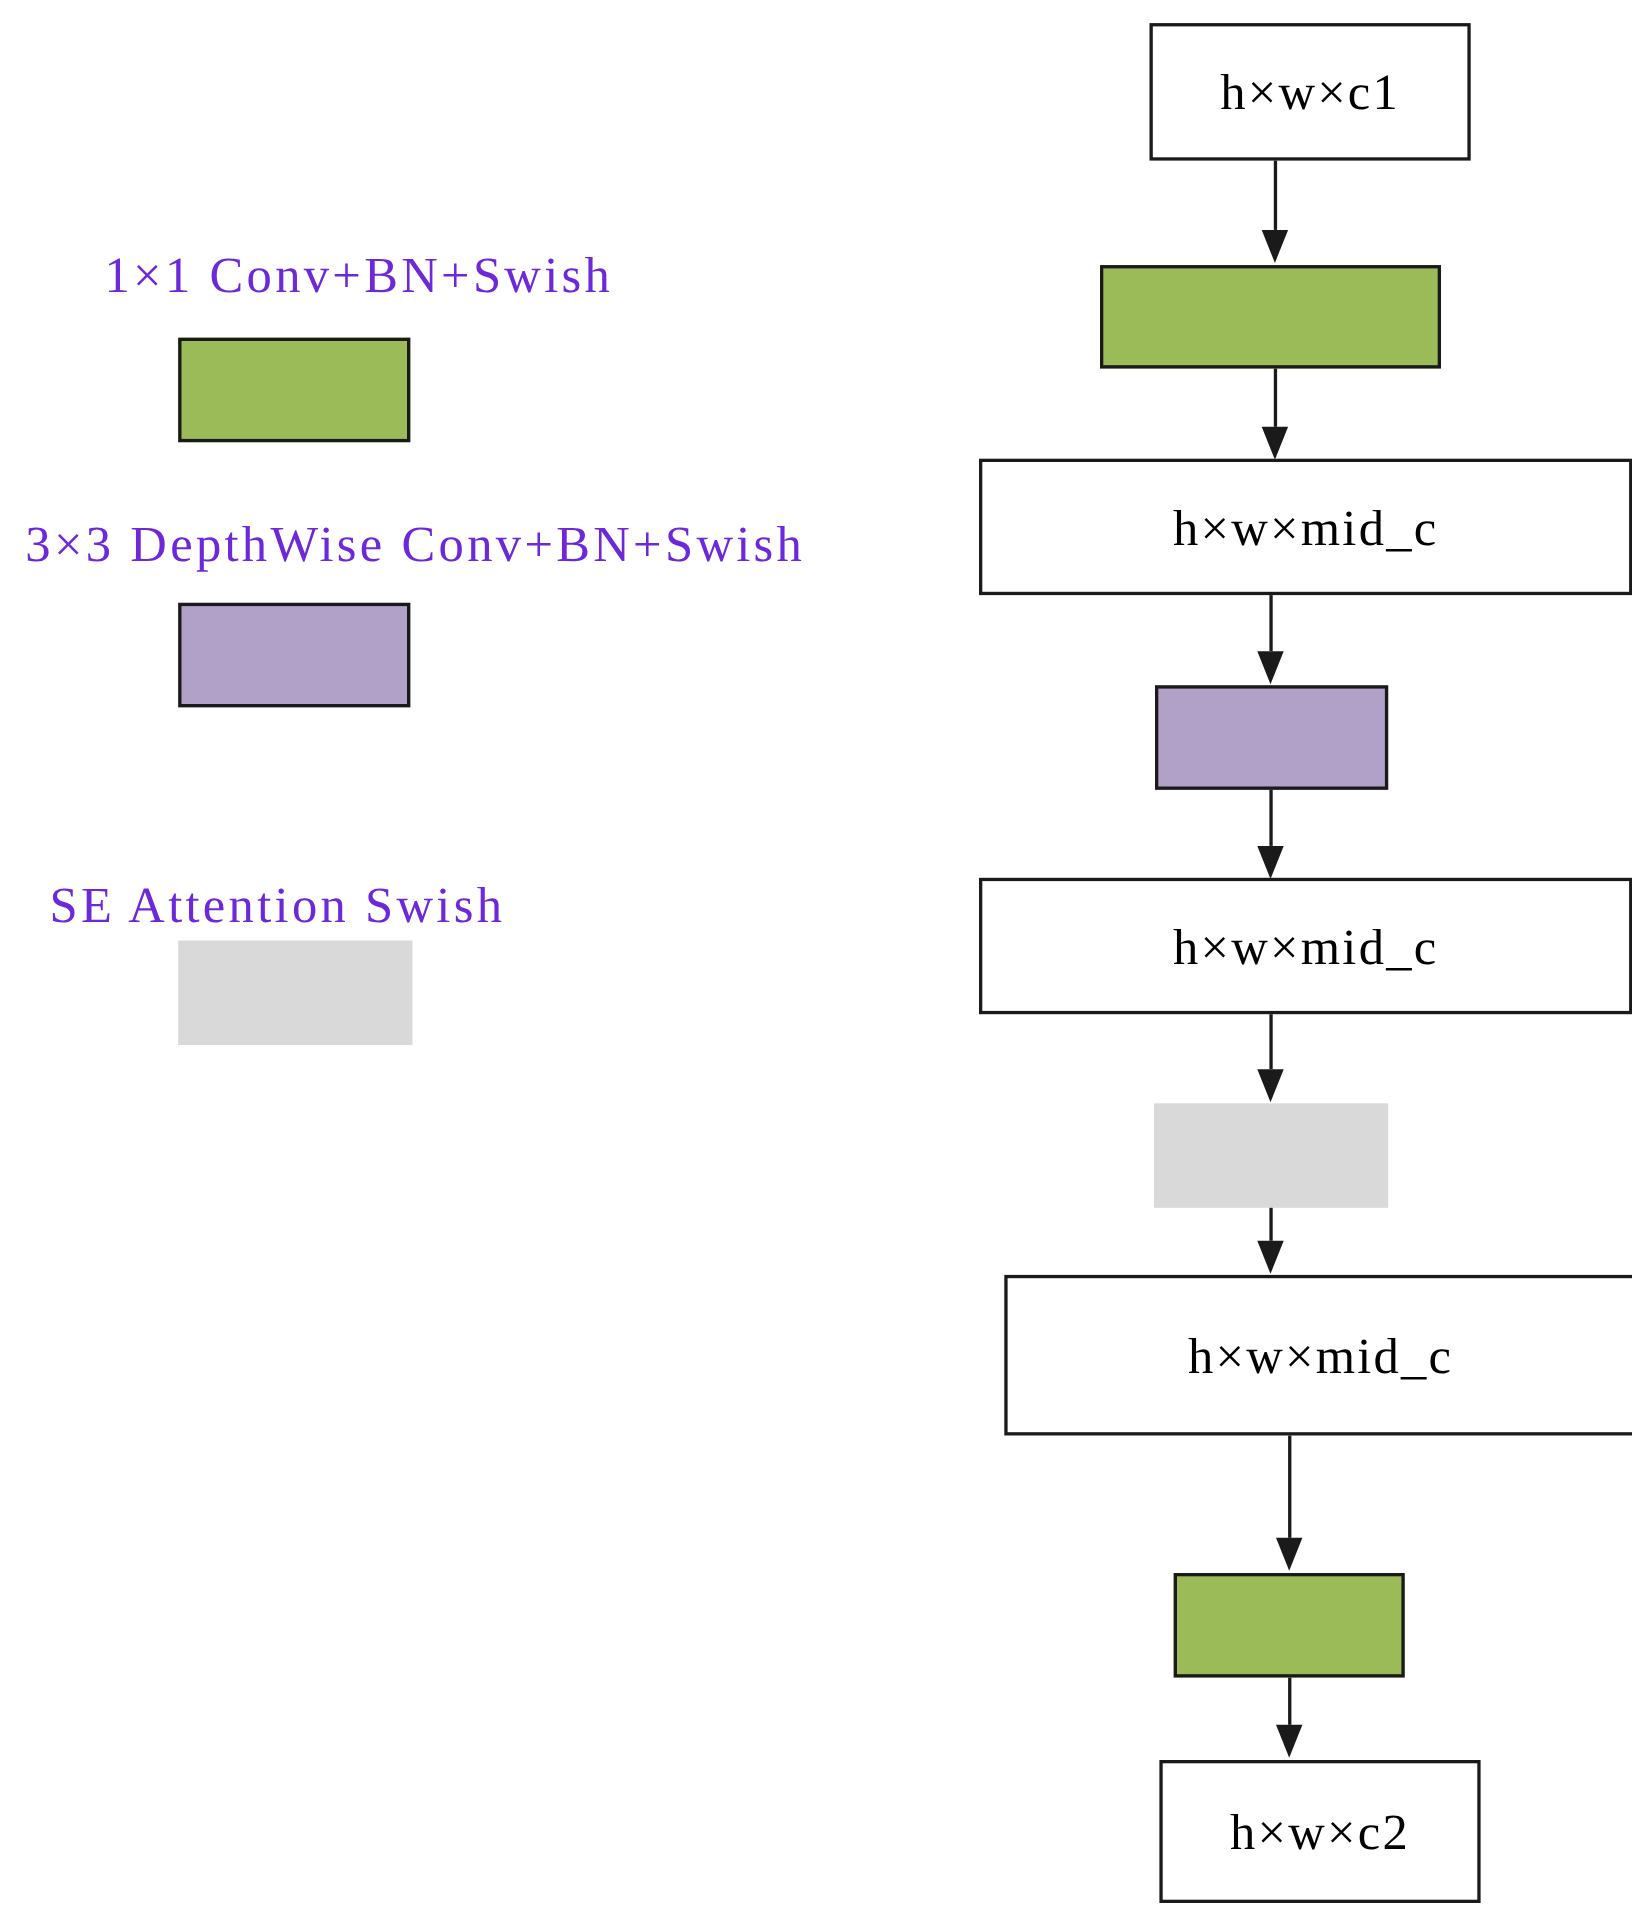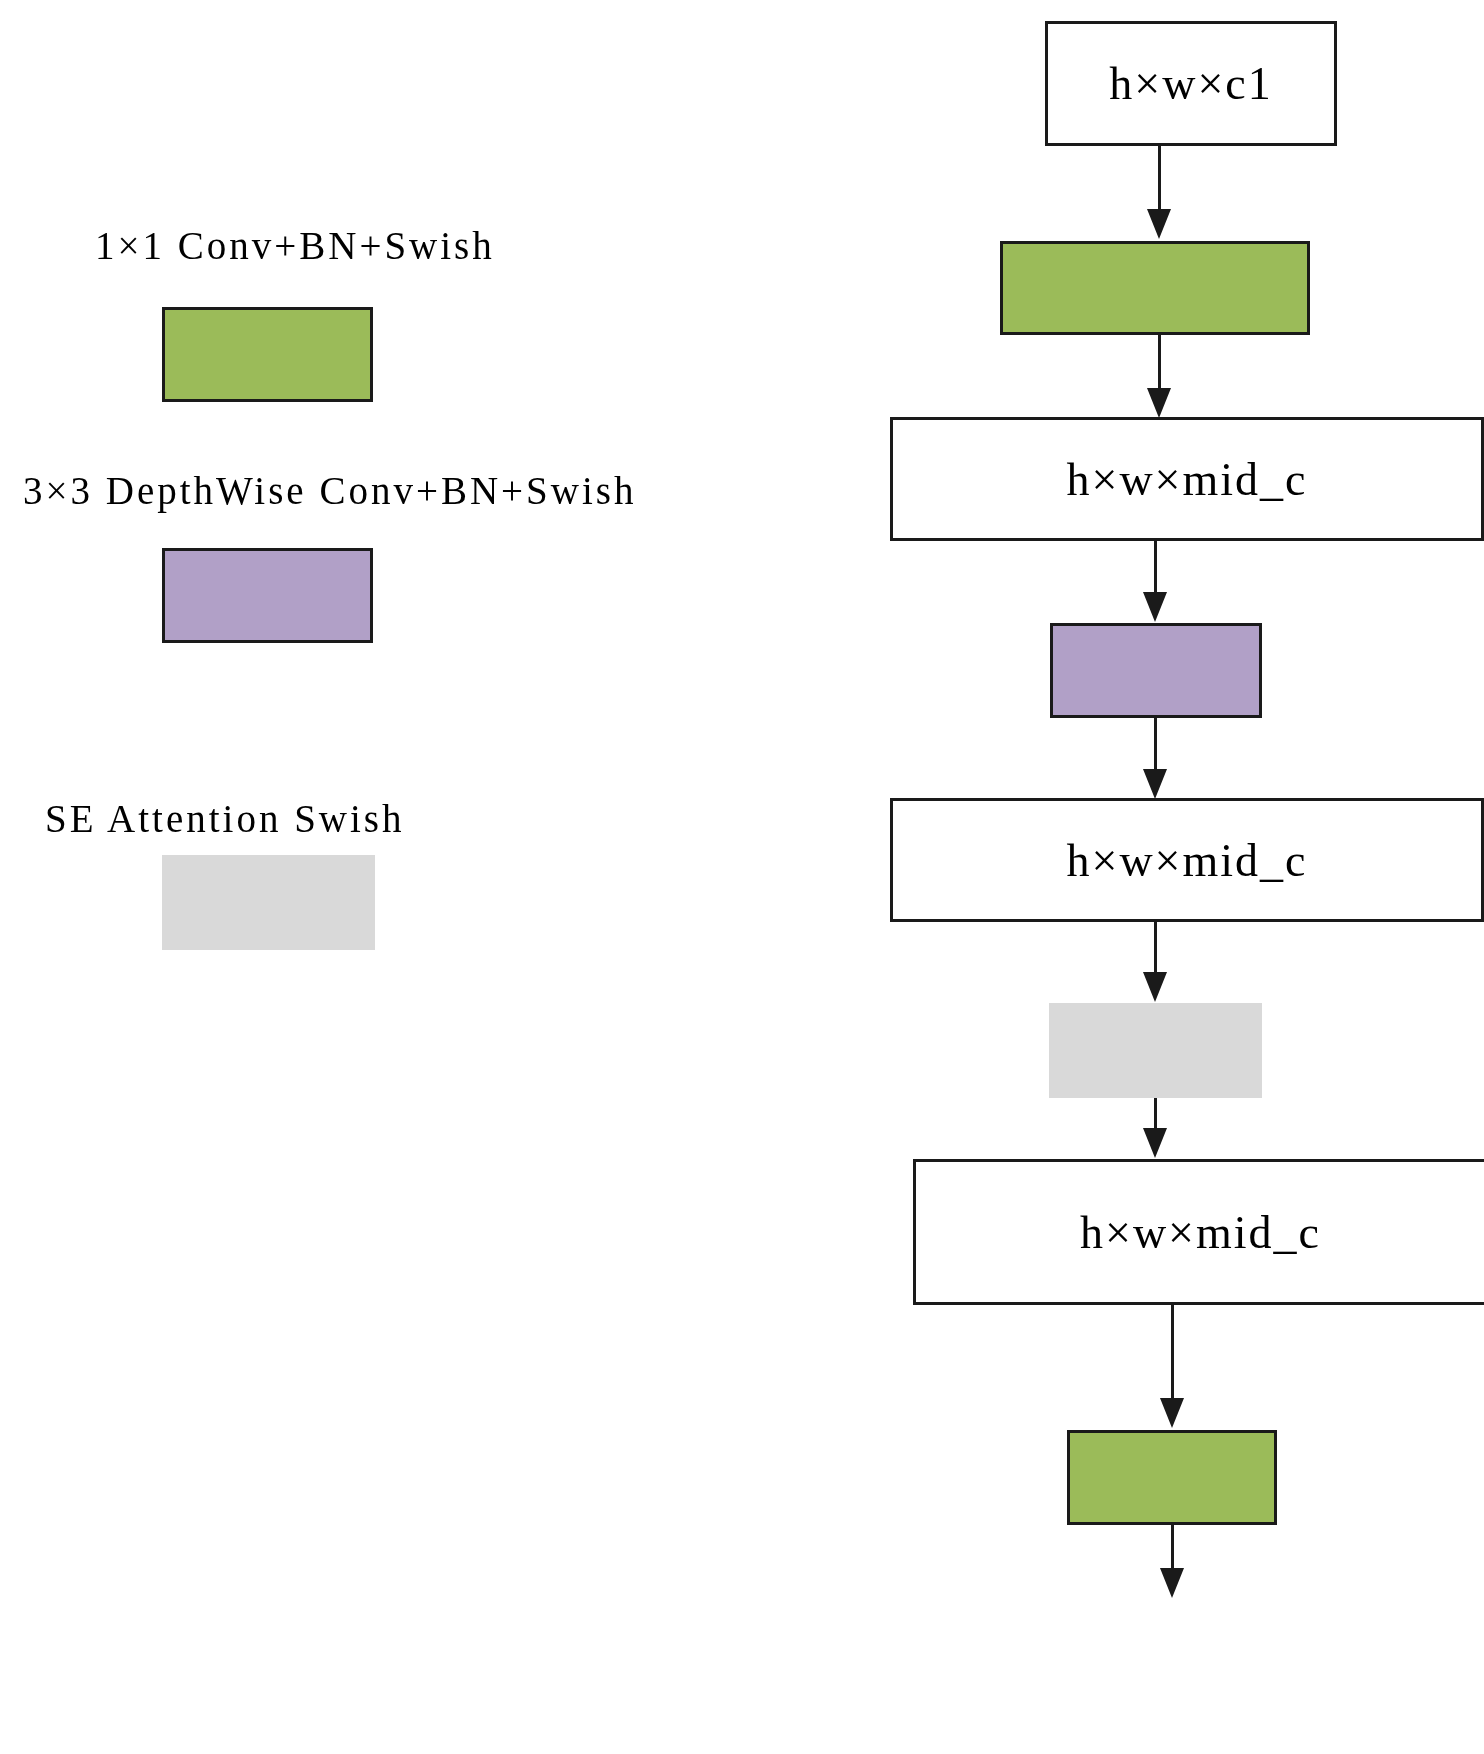--- a/index.html
+++ b/index.html
@@ -6,24 +6,24 @@
   #canvas{
     position:relative;
     width:1484px;height:1754px;
     background:#ffffff;
     font-family:"Liberation Serif", serif;
     color:#000;
     overflow:hidden;
   }
   .legend-label{
     position:absolute;
-    font-size:39px;
+    font-size:46px;
     letter-spacing:3px;
     white-space:nowrap;
-    color:#000000;
+    color:#6d28d9;
   }
   .swatch{
     position:absolute;
     width:211px;height:95px;
     box-sizing:border-box;
   }
   .swatch.bordered{border:3px solid #1a1a1a;}
   .node{
     position:absolute;
     box-sizing:border-box;
@@ -127,14 +127,17 @@
     <div class="head"></div>
   </div>
 
   <div class="node block-box" style="left: 1067px; top: 1430px; width: 210px; height: 95px; background-color: rgb(155, 187, 89);"></div>
 
   <div class="arrow" style="left:1159px;top:1525px;height:73px;">
     <div class="shaft"></div>
     <div class="head"></div>
   </div>
 
+  <div class="node tensor-box" style="left:1026px;top:1600px;width:292px;height:130px;">
+    <span>h×w×c2</span>
+  </div>
 
 </div>
 
 </body></html>

